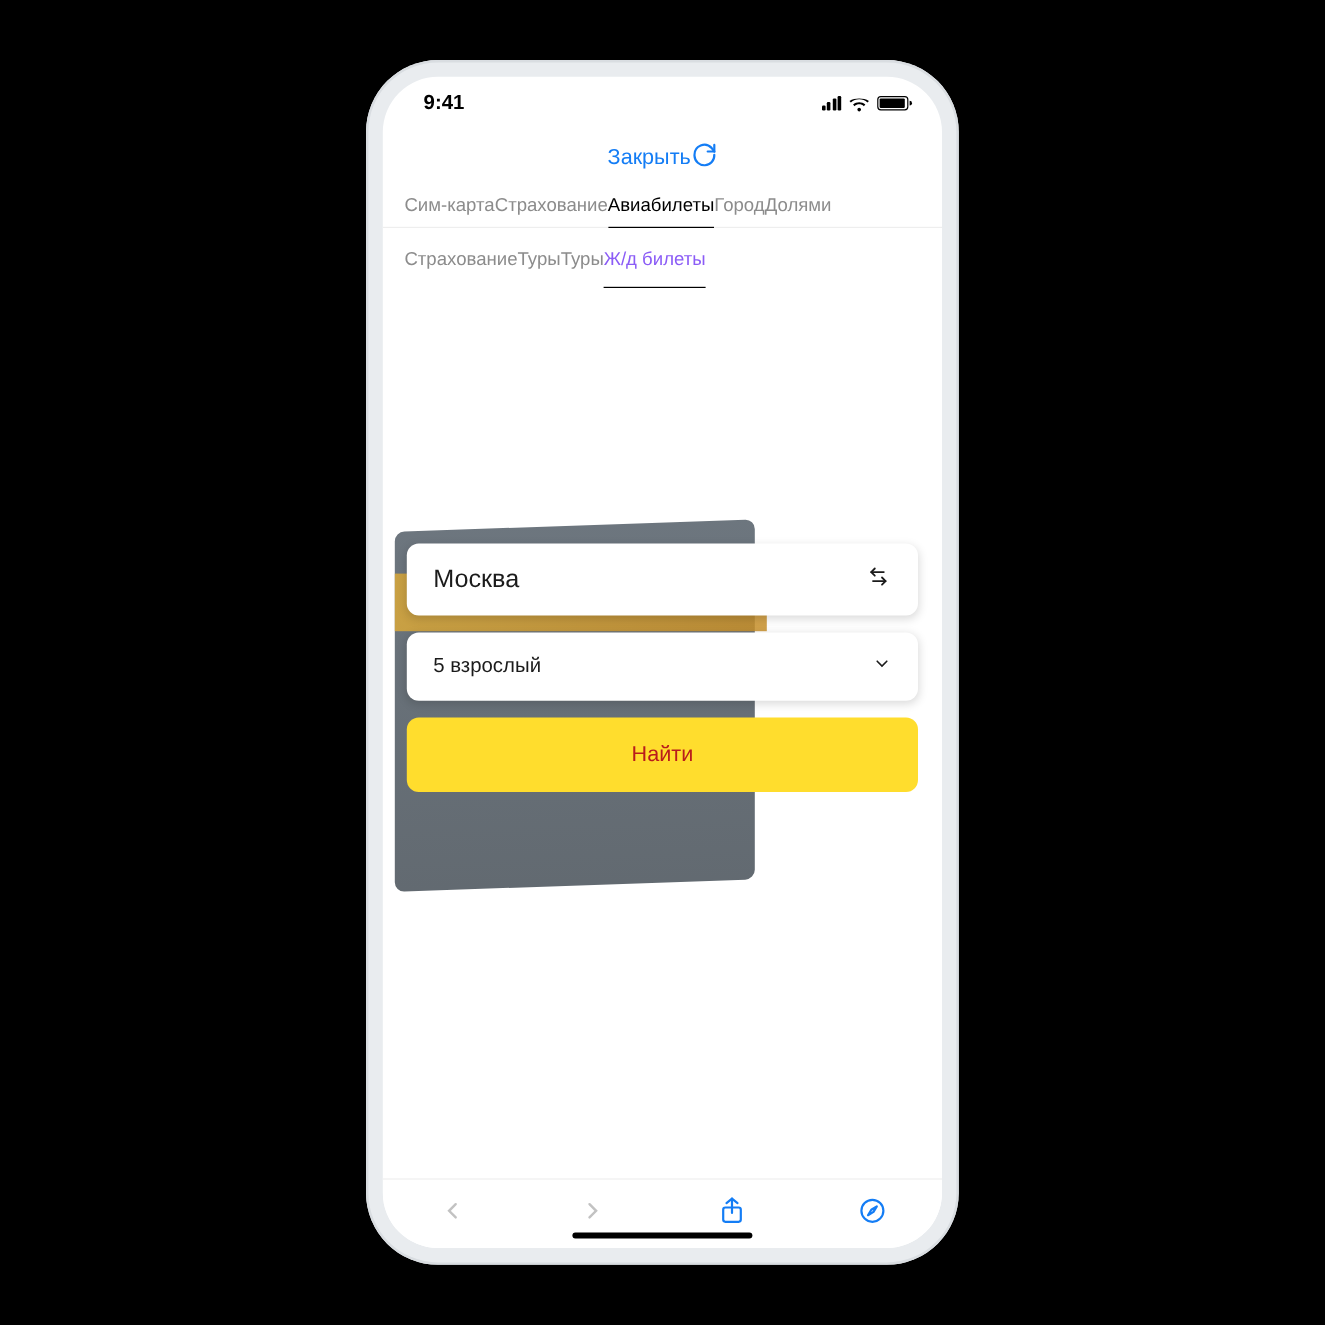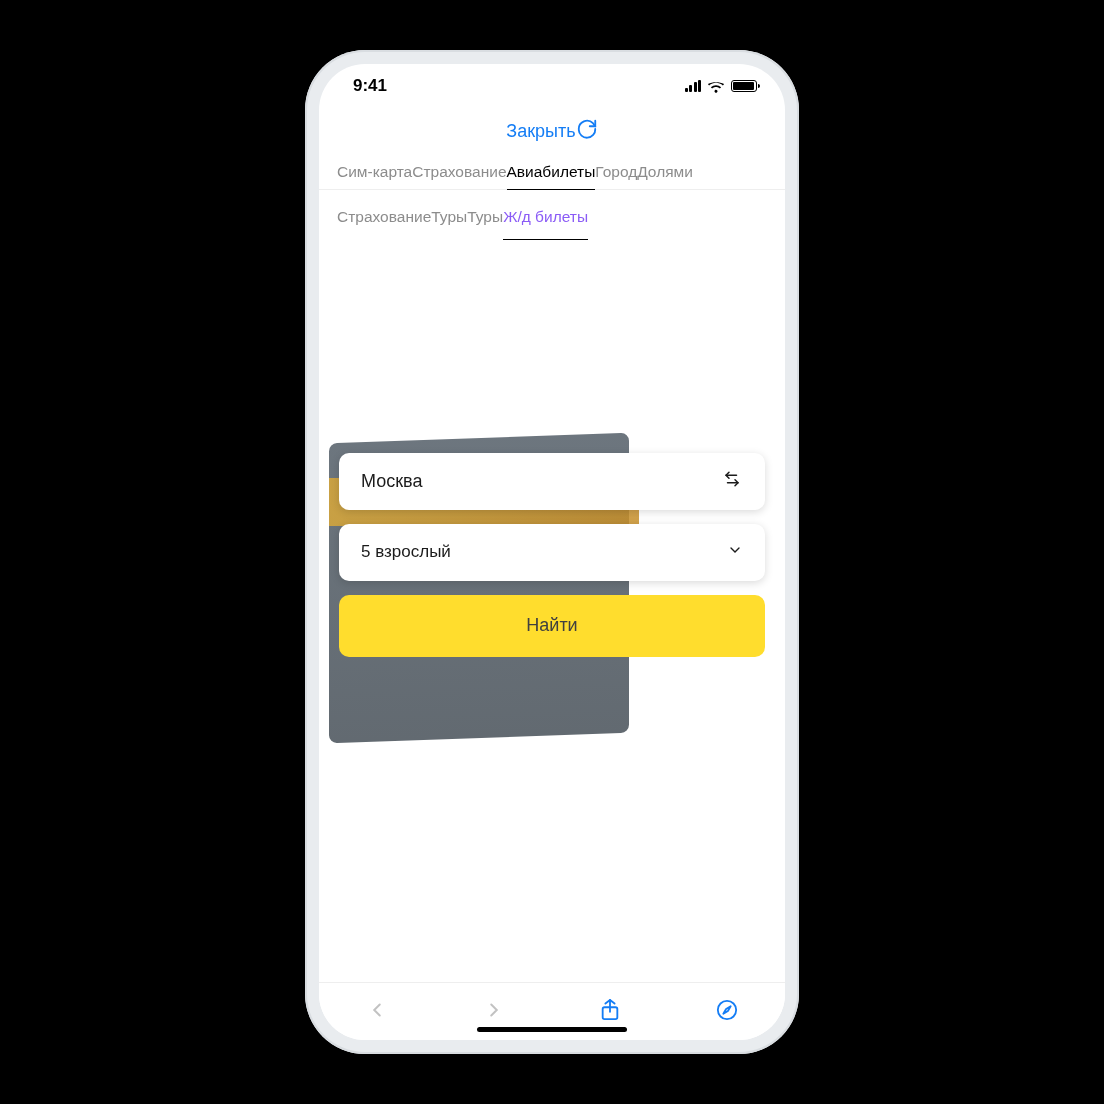--- a/index.html
+++ b/index.html
@@ -59,27 +59,27 @@
   }
   
   .train-body { position:absolute; left:-10px; top:170px; width:300px; height:300px; background:linear-gradient(180deg,#2e3b47 0%, #1f2a34 100%); border-radius:8px; transform:skewY(-2deg); opacity:0.7;}
   .train-stripe { position:absolute; left:-10px; top:210px; width:310px; height:48px; background:linear-gradient(90deg,#d9a83a,#c8902a); opacity:0.85;}
   .hero > * { position: relative; }
   .hero h1 { font-size: 28px; font-weight: 400; text-align:center; margin-top: 46px; letter-spacing: -0.3px;}
   .hero p  { font-size: 15px; text-align:center; margin-top: 14px; line-height:1.35; opacity:0.95;}
   .form { margin-top: 52px; display:flex; flex-direction:column; gap:14px; }
   .card { background:#fff; border-radius:10px; box-shadow:0 2px 8px rgba(0,0,0,0.15); color:#1b1b1b; }
   .route { position:relative; }
-  .route .row { padding: 18px 22px; font-size:18px; }
+  .route .row { padding: 18px 22px; font-size:21px; }
   .route .row + .row { border-top:1px solid #eee; margin-right:56px; }
   .swap { position:absolute; right:18px; top:50%; transform:translateY(-50%); color:#1b1b1b; cursor:pointer; padding:6px;}
   .select-card { background:#ecedef; border-radius:10px; padding:18px 22px; font-size:17px; color:#1b1b1b; display:flex; justify-content:space-between; align-items:center; cursor:pointer;}
   .select-card.white { background:#fff; box-shadow:0 2px 8px rgba(0,0,0,0.15);}
   .chev { color:#1b1b1b; }
-  .search-btn { background:#ffdd2d; border:none; border-radius:10px; height:62px; font-size:18px; color:#404040; cursor:pointer; font-weight:400;}
+  .search-btn { background:#ffdd2d; border:none; border-radius:10px; height:62px; font-size:18px; color:#b91c1c; cursor:pointer; font-weight:400;}
   
   .bottom { height: 58px; display:flex; align-items:center; justify-content:space-around; border-top:1px solid #eee; background:#fff;}
   .bottom .ico { color:#c2c2c2; padding:6px 10px; cursor:pointer;}
   .bottom .blue { color:#147df5; }
   .home-ind { position:absolute; bottom:8px; left:50%; transform:translateX(-50%); width:150px; height:5px; background:#000; border-radius:3px; }
 </style>
 </head>
 <body>
 
 <div class="stage">

